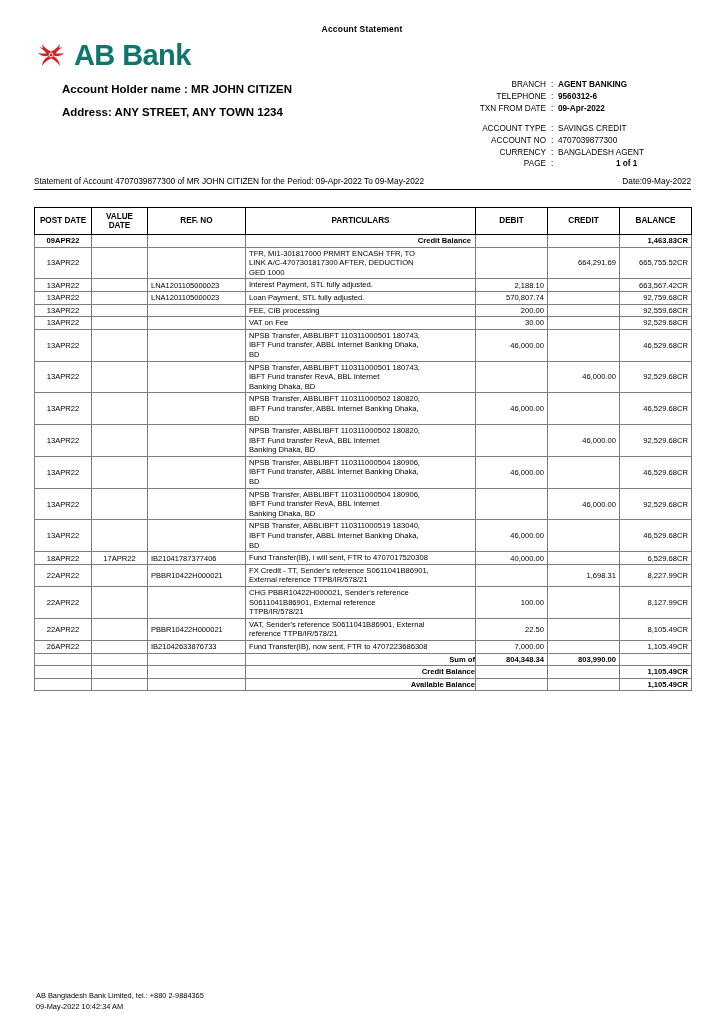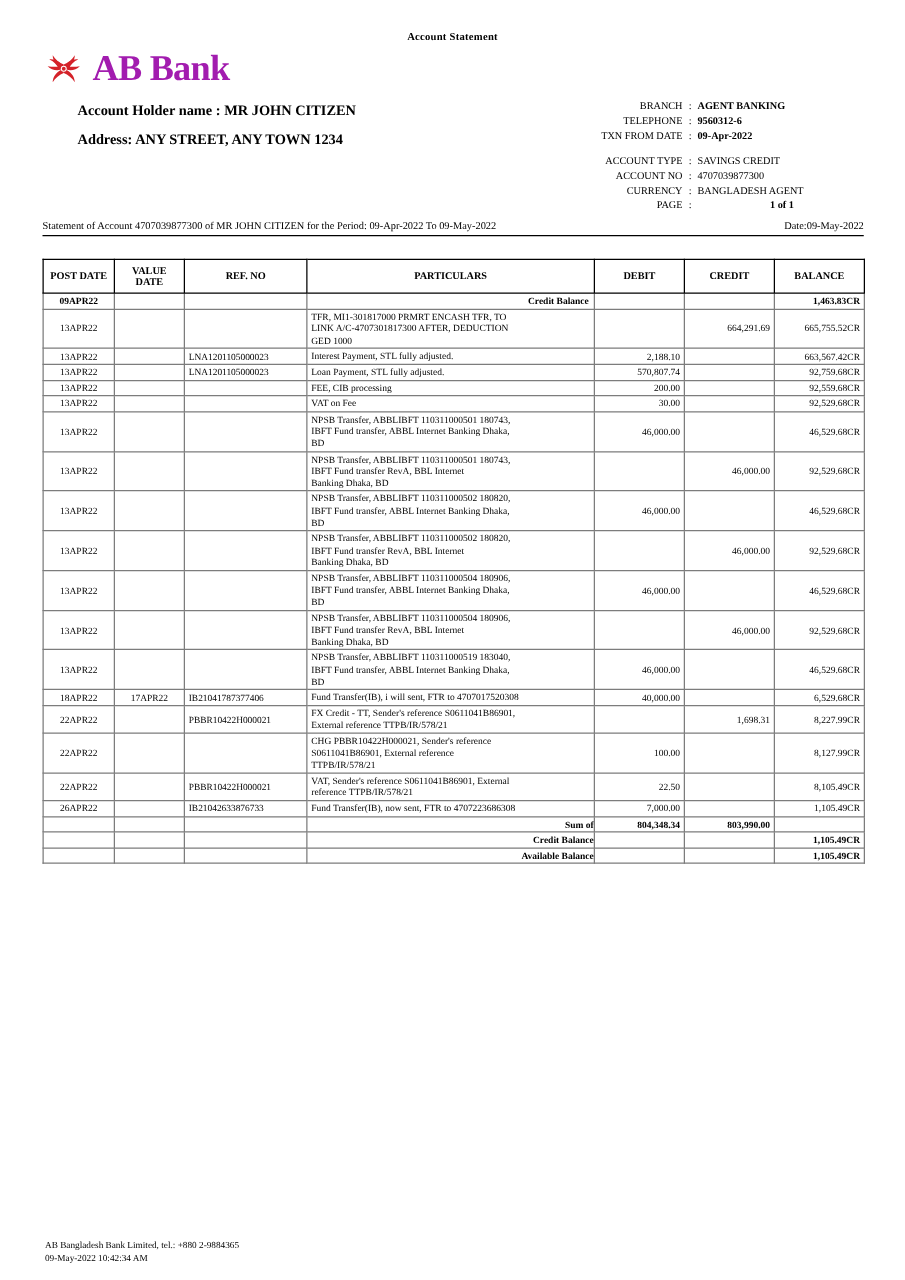--- a/index.html
+++ b/index.html
@@ -13,21 +13,20 @@
     font-family: "Liberation Sans", sans-serif;
     color: #000000;
     position: relative;
     overflow: hidden;
   }
   .page {
     position: relative;
     width: 724px;
     height: 740px;
     box-sizing: border-box;
-    font-family: Liberation Serif, serif;
   }
 
   
   .doc-title {
     position: absolute;
     top: 24px;
     left: 0;
     width: 724px;
     text-align: center;
     font-size: 8.5px;
@@ -47,21 +46,21 @@
   .logo-mark {
     width: 34px;
     height: 34px;
     display: block;
   }
   .logo-text {
     font-size: 29px;
     font-weight: bold;
     letter-spacing: -0.6px;
     line-height: 1;
-    color: #a21caf;
+    color: #0f766e;
   }
 
   
   .holder-name {
     position: absolute;
     top: 83px;
     left: 62px;
     font-size: 11.5px;
     font-weight: bold;
   }

